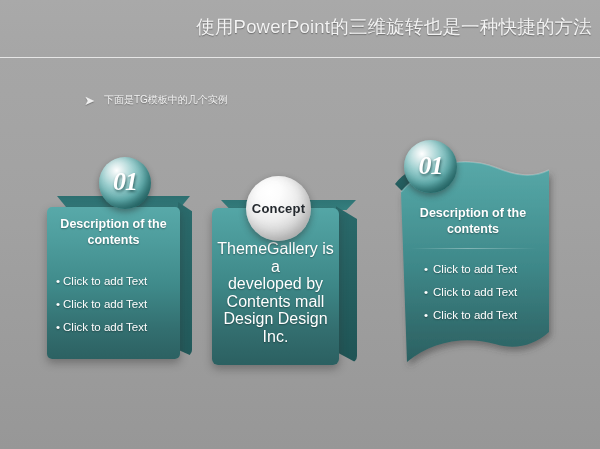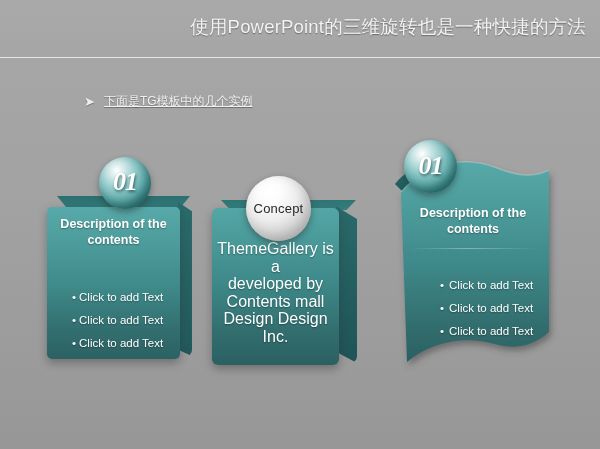--- a/index.html
+++ b/index.html
@@ -20,21 +20,21 @@
   }
 
   
   #header-band {
     position: absolute;
     left: 0; top: 0;
     width: 600px; height: 57px;
   }
   #header-title {
     position: absolute;
-    right: 14px;
+    right: 8px;
     top: 14px;
     font-size: 18.5px;
     letter-spacing: 0.2px;
     color: #f3f3f3;
     text-shadow: 0 1px 1px rgba(60,60,60,.55);
     white-space: nowrap;
   }
   #header-rule {
     position: absolute;
     left: 0; top: 57px;
@@ -51,39 +51,38 @@
     align-items: center;
     gap: 9px;
   }
   #subtitle-arrow {
     font-size: 13px;
     color: #eeeeee;
     text-shadow: 0 1px 1px rgba(70,70,70,.5);
     line-height: 1;
   }
   #subtitle-text {
-    font-size: 12px;
+    font-size: 10px;
     color: #f2f2f2;
     text-shadow: 0 1px 1px rgba(70,70,70,.5);
     white-space: nowrap;
-    text-decoration: underline;
   }
 
   
   .card-heading {
     color: #ffffff;
     font-weight: bold;
     font-size: 12.5px;
     line-height: 16px;
     text-align: center;
     text-shadow: 0 1px 1.5px rgba(0,0,0,.35);
   }
   .bullet-list {
     list-style: none;
-    margin: 16px;
+    margin: 0;
     padding: 0;
   }
   .bullet-list li {
     color: #ffffff;
     font-size: 11.5px;
     line-height: 23px;
     text-shadow: 0 1px 1.5px rgba(0,0,0,.35);
     white-space: nowrap;
   }
   .bullet-list li::before {
@@ -101,20 +100,21 @@
   }
   .sphere-teal {
     background:
       radial-gradient(circle at 34% 26%, #ffffff 0%, #dfeeee 11%, #9ccfcf 33%, #63aeae 58%, #2e7878 84%, #1d5757 100%);
     box-shadow: 0 3px 6px rgba(40,40,40,.45), inset -4px -5px 10px rgba(10,60,60,.45);
   }
   .sphere-white {
     background:
       radial-gradient(circle at 36% 24%, #ffffff 0%, #fcfcfc 18%, #ededed 44%, #d3d3d3 70%, #b4b4b4 92%, #9f9f9f 100%);
     box-shadow: 0 3px 7px rgba(40,40,40,.45), inset -4px -5px 11px rgba(120,120,120,.35);
+    font-weight: bold;
   }
   .sphere-num {
     font-family: "Liberation Serif", serif;
     font-style: italic;
     font-weight: bold;
     font-size: 26px;
     color: #ffffff;
     text-shadow: 1px 2px 3px rgba(20,70,70,.75);
     transform: translateY(-1px);
     letter-spacing: -1px;

